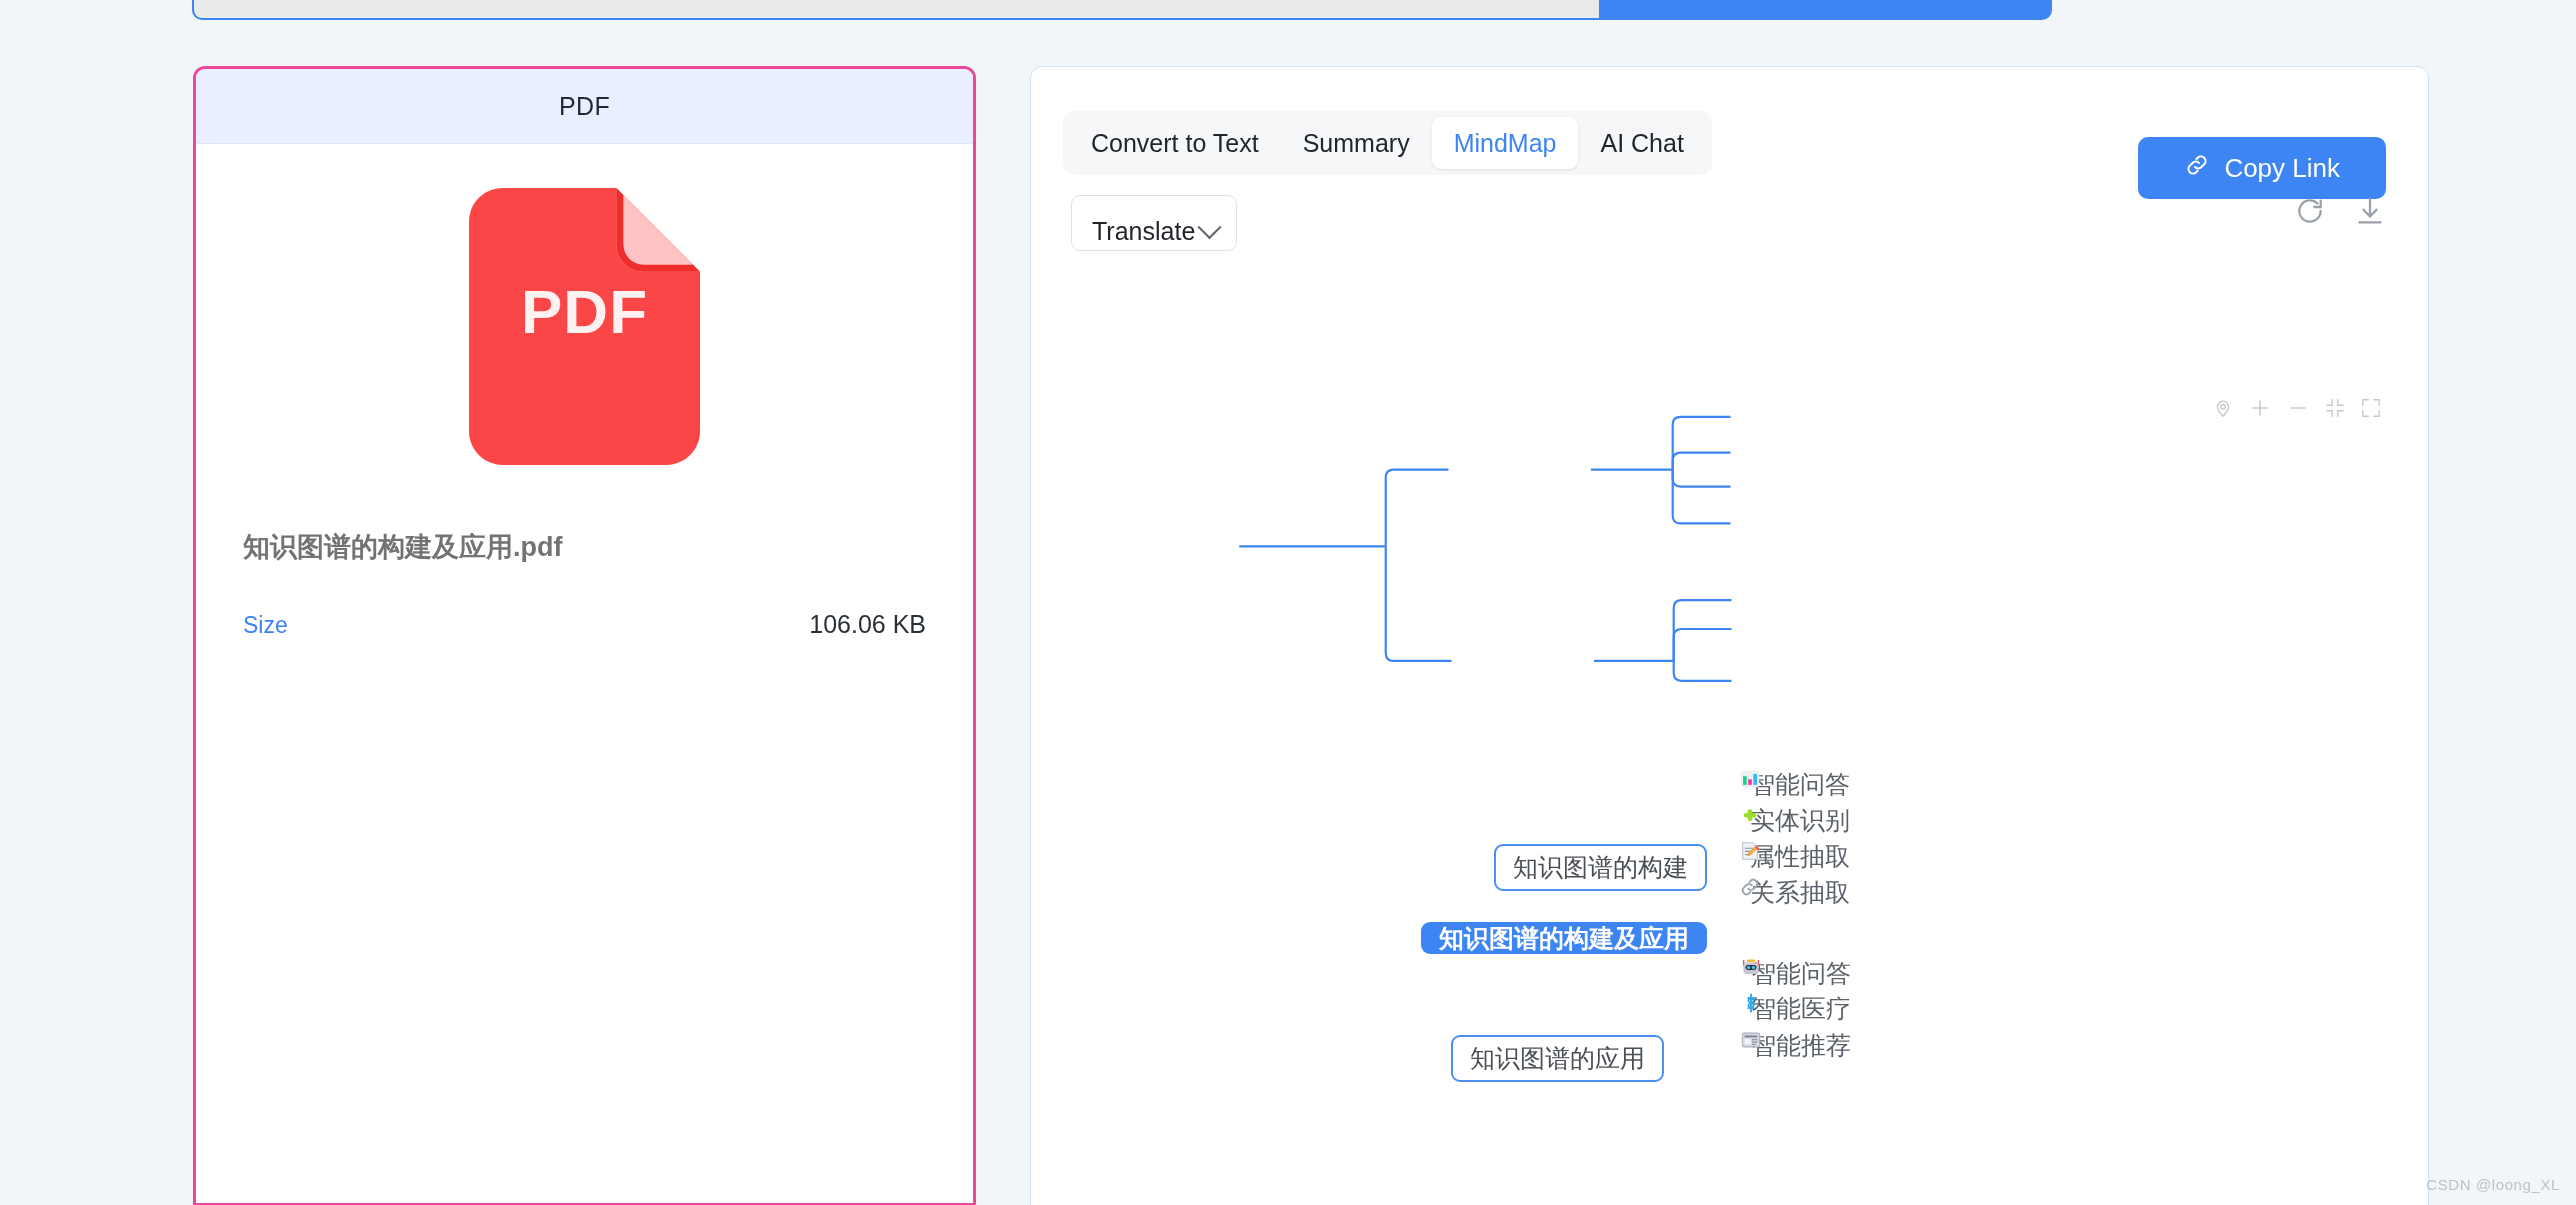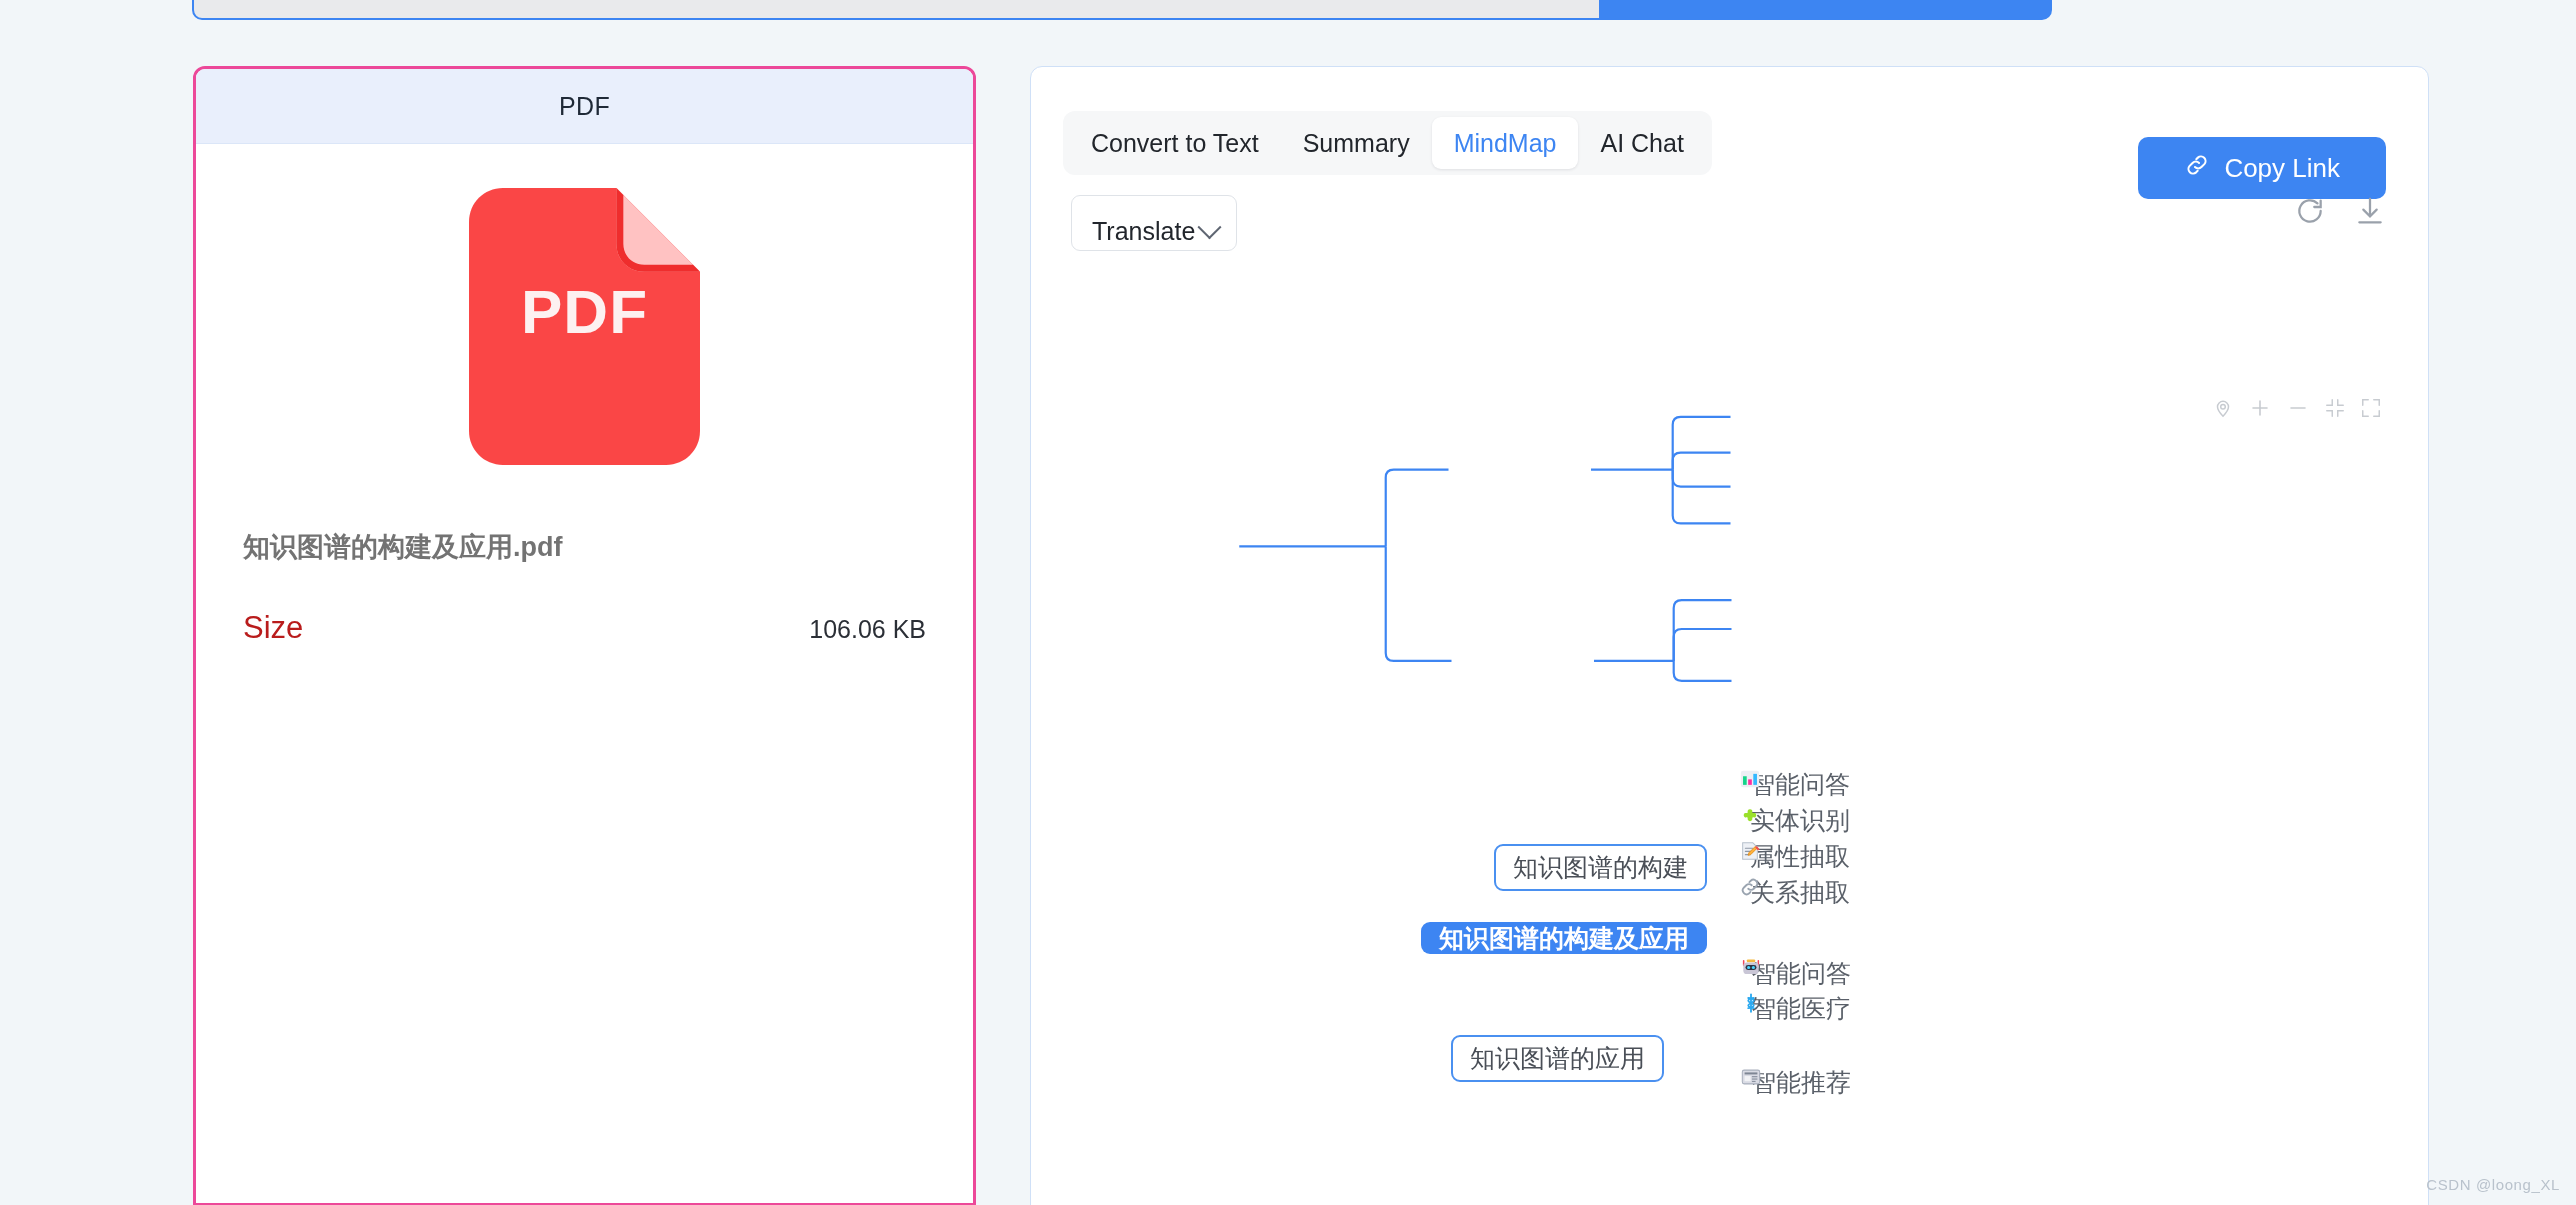--- a/index.html
+++ b/index.html
@@ -60,21 +60,21 @@
     font-family: "Liberation Sans", sans-serif;
   }
   #pdf-filename {
     margin: 64px 0 0 47px;
     font-size: 27px; font-weight: 700; color: #737373;
   }
   #pdf-meta {
     margin: 45px 47px 0 47px;
     display: flex; justify-content: space-between; align-items: baseline;
   }
-  #pdf-meta .k { font-size: 31px; color: #b91c1c; }
+  #pdf-meta .k { font-size: 23px; color: #3b82f6; }
   #pdf-meta .v { font-size: 25px; color: #2b2f36; }
 
   
   #right-panel {
     position: absolute; left: 1030px; top: 66px;
     width: 1399px; height: 1140px;
     background: #ffffff;
     border: 1px solid #cfe0f7;
     border-radius: 12px 12px 0 0;
     overflow: hidden;
@@ -373,21 +373,21 @@
       <span class="emoji">
         <svg width="22" height="22" viewBox="0 0 24 24" fill="none" stroke="#2aa9f0" stroke-width="2" stroke-linecap="round">
           <path d="M12 2.5v19"></path>
           <path d="M9 6.5c3 0 6 1.4 6 3.1S9 12.8 9 14.5s3 3.1 6 3.1"></path>
           <path d="M15 6.5c-3 0-6 1.4-6 3.1s6 3.2 6 4.9-3 3.1-6 3.1"></path>
         </svg>
       </span>
       <span>智能医疗</span>
     </div>
 
-    <div class="leaf" style="left:709px; top:999px;justify-content:center;">
+    <div class="leaf" style="left:709px; top:962px;justify-content:center;">
       <span class="emoji">
         <svg width="22" height="22" viewBox="0 0 24 24">
           <rect x="2.5" y="4.5" width="19" height="15" rx="2" fill="#d9dbe4" stroke="#a7aebc" stroke-width="1.1"></rect>
           <rect x="5" y="7" width="14" height="2.2" fill="#7e8694"></rect>
           <rect x="5" y="11" width="6.6" height="5.6" fill="#f2f3f6"></rect>
           <rect x="13" y="11" width="6" height="1.3" fill="#8b93a1"></rect>
           <rect x="13" y="13.6" width="6" height="1.3" fill="#8b93a1"></rect>
           <rect x="13" y="16.2" width="4" height="1.3" fill="#8b93a1"></rect>
         </svg>
       </span>

